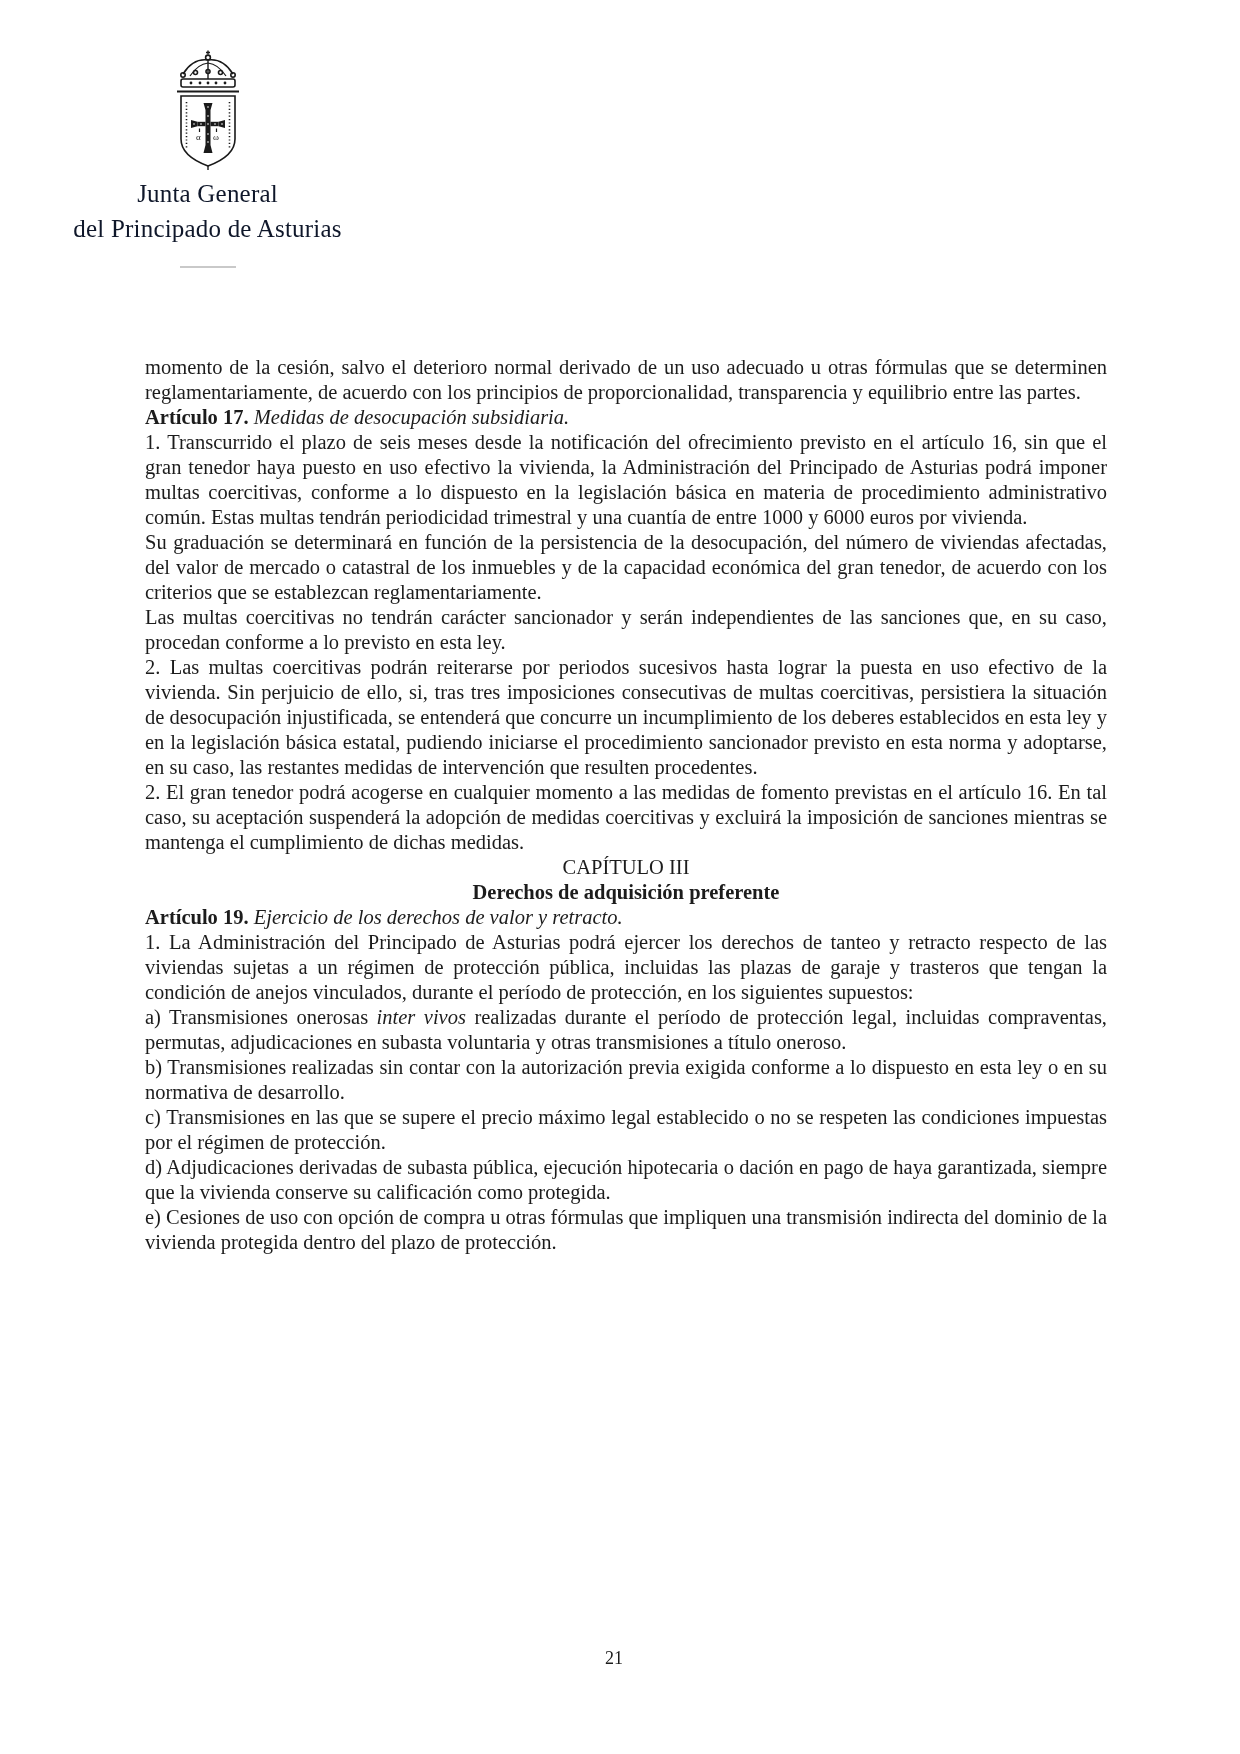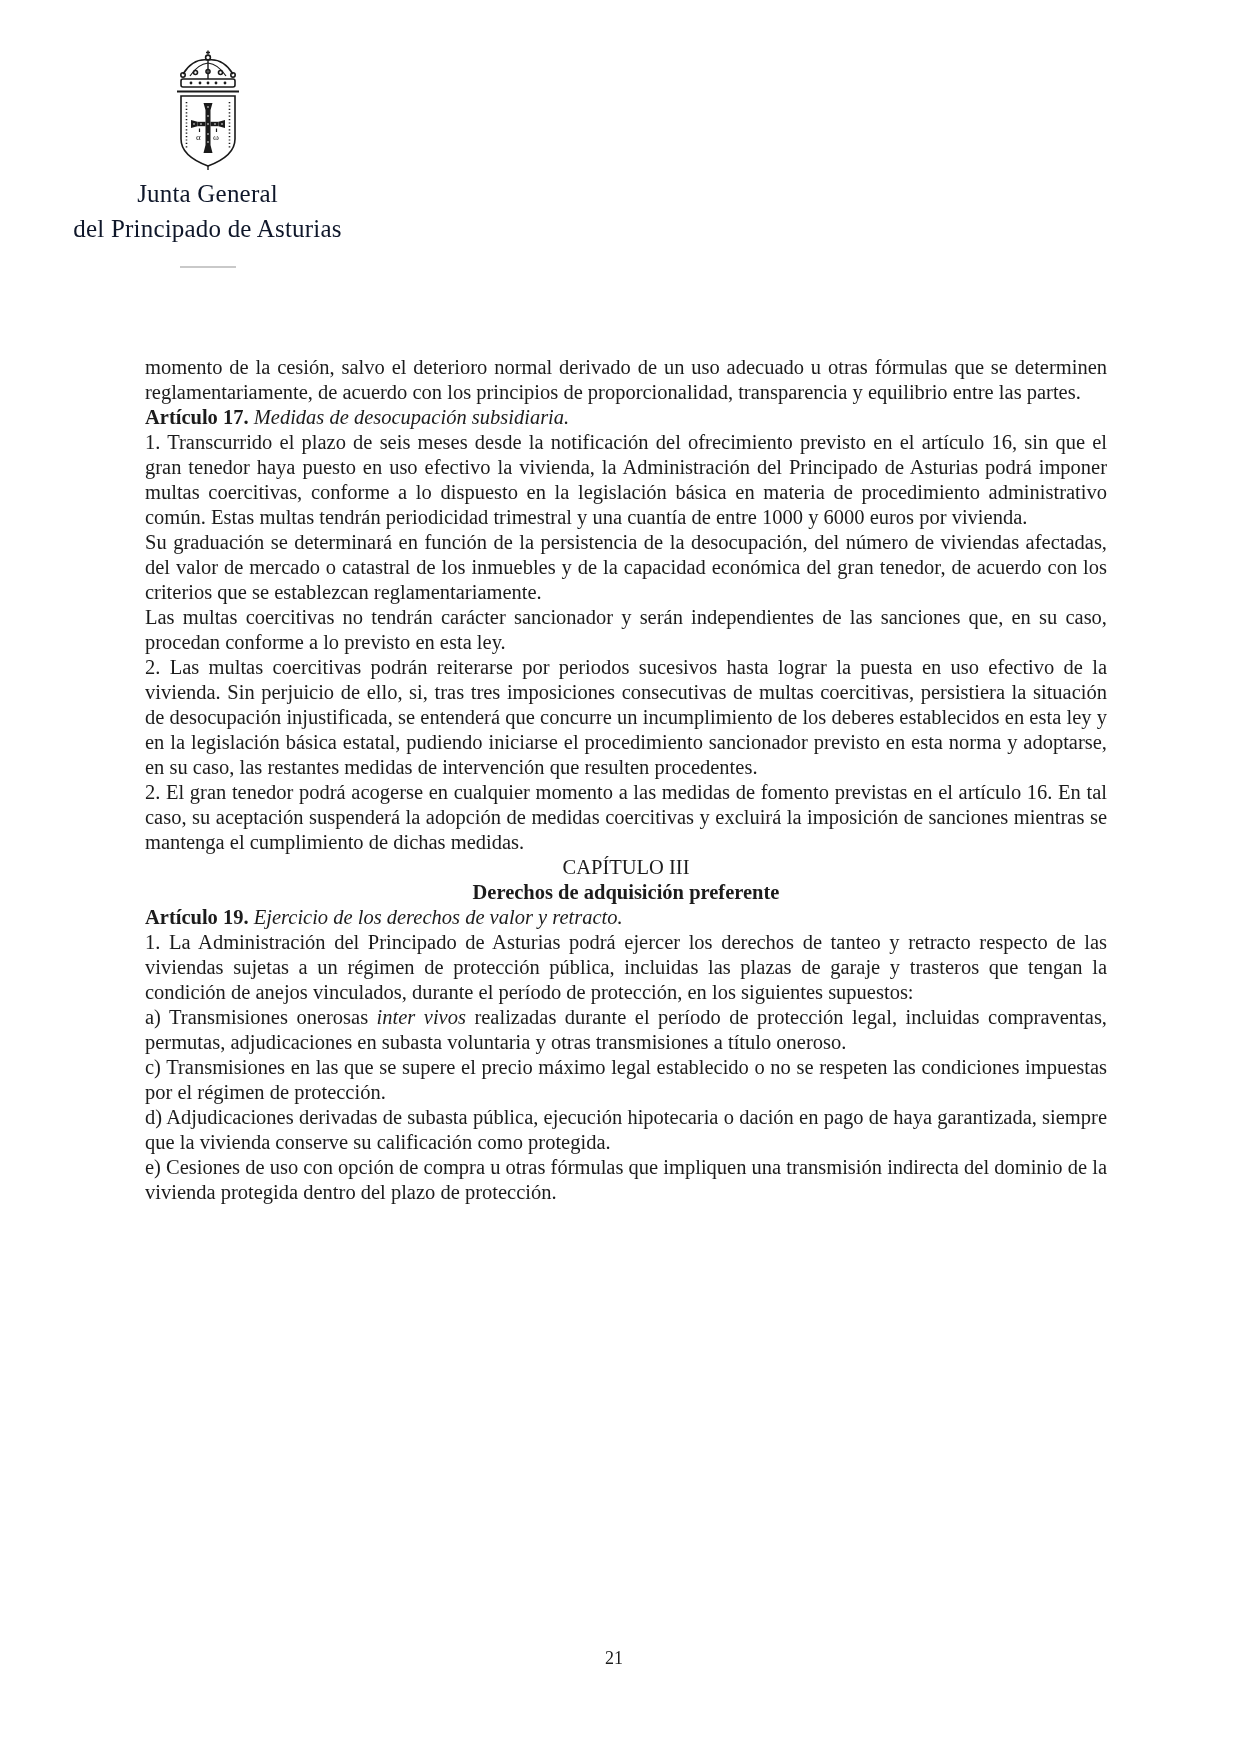--- a/index.html
+++ b/index.html
@@ -142,20 +142,21 @@
     <p class="paragraph"><span class="seg-normal">1. Transcurrido el plazo de seis meses desde la notificación del ofrecimiento previsto en el artículo 16, sin que el gran tenedor haya puesto en uso efectivo la vivienda, la Administración del Principado de Asturias podrá imponer multas coercitivas, conforme a lo dispuesto en la legislación básica en materia de procedimiento administrativo común. Estas multas tendrán periodicidad trimestral y una cuantía de entre 1000 y 6000 euros por vivienda.</span></p>
     <p class="paragraph"><span class="seg-normal">Su graduación se determinará en función de la persistencia de la desocupación, del número de viviendas afectadas, del valor de mercado o catastral de los inmuebles y de la capacidad económica del gran tenedor, de acuerdo con los criterios que se establezcan reglamentariamente.</span></p>
     <p class="paragraph"><span class="seg-normal">Las multas coercitivas no tendrán carácter sancionador y serán independientes de las sanciones que, en su caso, procedan conforme a lo previsto en esta ley.</span></p>
     <p class="paragraph"><span class="seg-normal">2. Las multas coercitivas podrán reiterarse por periodos sucesivos hasta lograr la puesta en uso efectivo de la vivienda. Sin perjuicio de ello, si, tras tres imposiciones consecutivas de multas coercitivas, persistiera la situación de desocupación injustificada, se entenderá que concurre un incumplimiento de los deberes establecidos en esta ley y en la legislación básica estatal, pudiendo iniciarse el procedimiento sancionador previsto en esta norma y adoptarse, en su caso, las restantes medidas de intervención que resulten procedentes.</span></p>
     <p class="paragraph"><span class="seg-normal">2. El gran tenedor podrá acogerse en cualquier momento a las medidas de fomento previstas en el artículo 16. En tal caso, su aceptación suspenderá la adopción de medidas coercitivas y excluirá la imposición de sanciones mientras se mantenga el cumplimiento de dichas medidas.</span></p>
     <p class="chapter-heading"><span class="seg-normal">CAPÍTULO III</span></p>
     <p class="chapter-subheading"><span class="seg-bold">Derechos de adquisición preferente</span></p>
     <p class="article-heading"><span class="seg-bold">Artículo 19.</span><span class="seg-italic"> Ejercicio de los derechos de valor y retracto.</span></p>
     <p class="paragraph"><span class="seg-normal">1. La Administración del Principado de Asturias podrá ejercer los derechos de tanteo y retracto respecto de las viviendas sujetas a un régimen de protección pública, incluidas las plazas de garaje y trasteros que tengan la condición de anejos vinculados, durante el período de protección, en los siguientes supuestos:</span></p>
     <p class="paragraph"><span class="seg-normal">a) Transmisiones onerosas </span><span class="seg-italic">inter vivos</span><span class="seg-normal"> realizadas durante el período de protección legal, incluidas compraventas, permutas, adjudicaciones en subasta voluntaria y otras transmisiones a título oneroso.</span></p>
+    <p class="paragraph"><span class="seg-normal">b) Transmisiones realizadas sin contar con la autorización previa exigida conforme a lo dispuesto en esta ley o en su normativa de desarrollo.</span></p>
     <p class="paragraph"><span class="seg-normal">c) Transmisiones en las que se supere el precio máximo legal establecido o no se respeten las condiciones impuestas por el régimen de protección.</span></p>
     <p class="paragraph"><span class="seg-normal">d) Adjudicaciones derivadas de subasta pública, ejecución hipotecaria o dación en pago de haya garantizada, siempre que la vivienda conserve su calificación como protegida.</span></p>
     <p class="paragraph"><span class="seg-normal">e) Cesiones de uso con opción de compra u otras fórmulas que impliquen una transmisión indirecta del dominio de la vivienda protegida dentro del plazo de protección.</span></p>
   </main>
 
 <div class="footer">
   <span>21</span>
 </div>
 
 </body></html>

